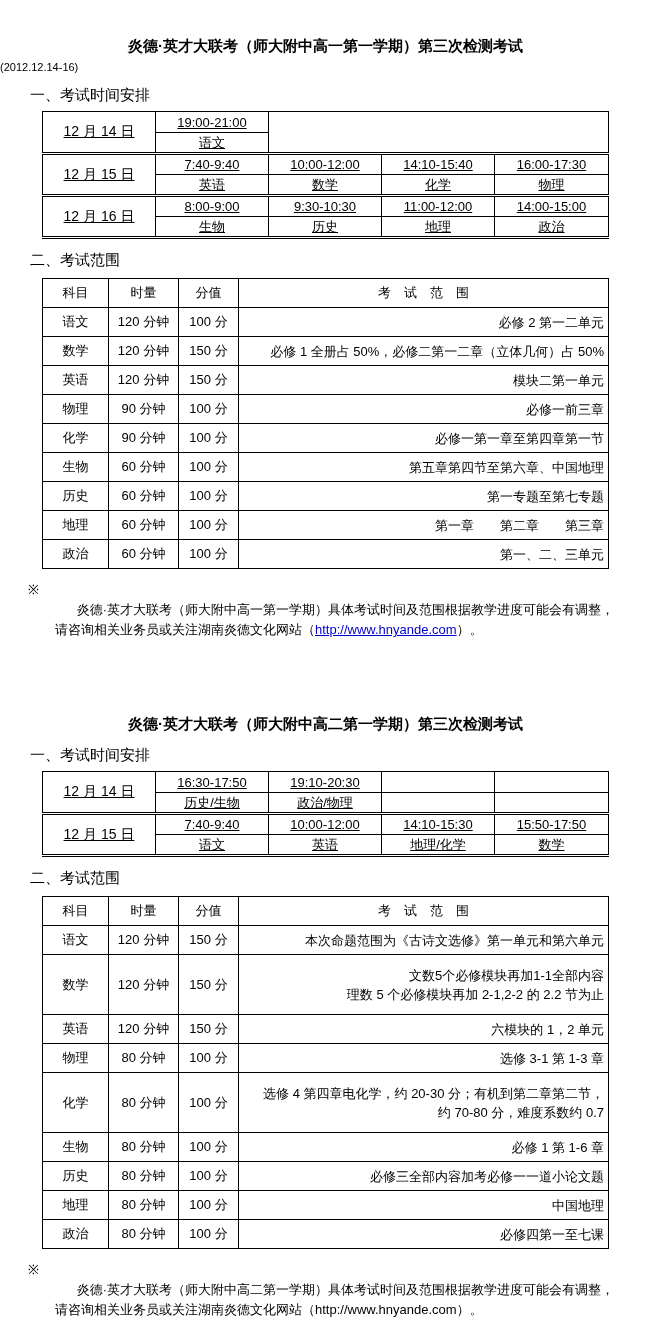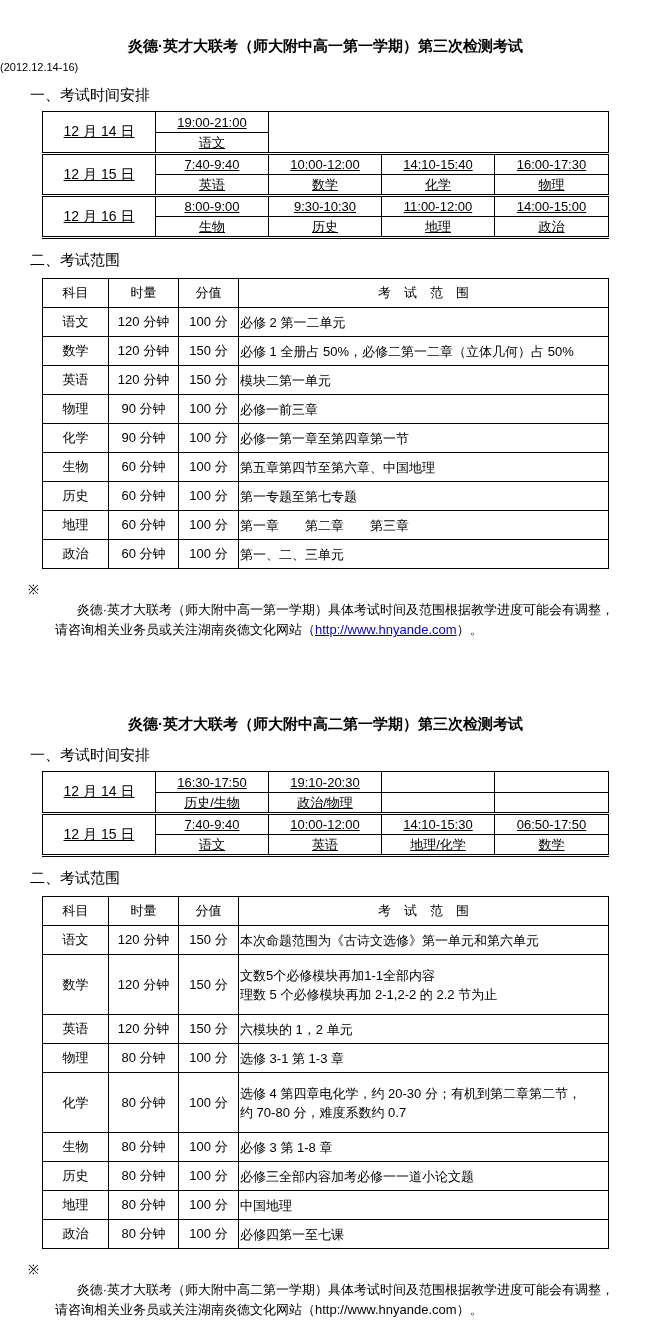--- a/index.html
+++ b/index.html
@@ -18,21 +18,21 @@
     border:1px solid #000; text-align:center; vertical-align:middle;
     padding:0; height:21px; font-size:13px; overflow:hidden;
   }
   .sched td.date { font-size:14px; }
   .gbot { border-bottom:3px double #000 !important; }
   .scope { border:1px solid #000; margin-top:9px; }
   .scope td {
     border:1px solid #000; height:29px; font-size:13px; text-align:center;
     vertical-align:middle; padding:0 4px; overflow:hidden;
   }
-  .scope td.range { text-align:left; padding-left:1px; white-space:pre-wrap; line-height:19px; }
+  .scope td.range { text-align:right; padding-left:12px; white-space:pre-wrap; line-height:19px; }
   .scope tr.tall td { height:60px; }
   .scope td.hdr { font-weight:normal;font-family:Liberation Serif, serif; }
   .footnote {
     position:relative; margin:11px 5px 0 28px; padding-left:27px;
     font-size:13px; line-height:20px; white-space:pre-wrap;
   }
   .fn-marker { position:absolute; left:0; top:0; }
   .url { color:#0000cc; text-decoration:underline; cursor:pointer; }
   .section-2 { margin-top:54px; }
 </style>
@@ -197,21 +197,21 @@
           <td class="subj gbot">历史/生物</td>
           <td class="subj gbot">政治/物理</td>
           <td class="subj gbot"></td>
           <td class="subj gbot"></td>
         </tr>
         <tr>
           <td class="date gbot" rowspan="2">12 月 15 日</td>
           <td class="time">7:40-9:40</td>
           <td class="time">10:00-12:00</td>
           <td class="time">14:10-15:30</td>
-          <td class="time">06:50-17:50</td>
+          <td class="time">15:50-17:50</td>
         </tr>
         <tr>
           <td class="subj gbot">语文</td>
           <td class="subj gbot">英语</td>
           <td class="subj gbot">地理/化学</td>
           <td class="subj gbot">数学</td>
         </tr>
       </tbody>
     </table>
 
@@ -260,21 +260,21 @@
           <td>化学</td>
           <td>80 分钟</td>
           <td>100 分</td>
           <td class="range">选修 4 第四章电化学，约 20-30 分；有机到第二章第二节，
 约 70-80 分，难度系数约 0.7</td>
         </tr>
         <tr>
           <td>生物</td>
           <td>80 分钟</td>
           <td>100 分</td>
-          <td class="range">必修 3 第 1-8 章</td>
+          <td class="range">必修 1 第 1-6 章</td>
         </tr>
         <tr>
           <td>历史</td>
           <td>80 分钟</td>
           <td>100 分</td>
           <td class="range">必修三全部内容加考必修一一道小论文题</td>
         </tr>
         <tr>
           <td>地理</td>
           <td>80 分钟</td>

